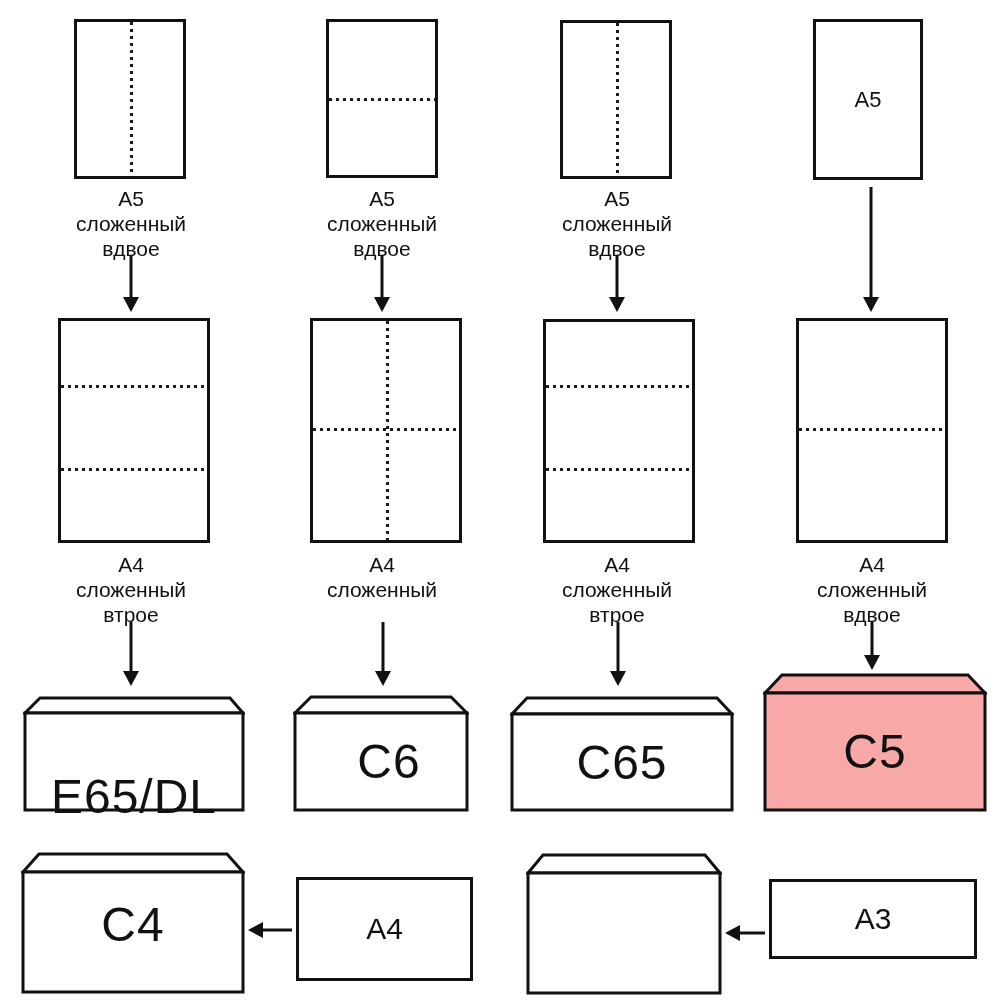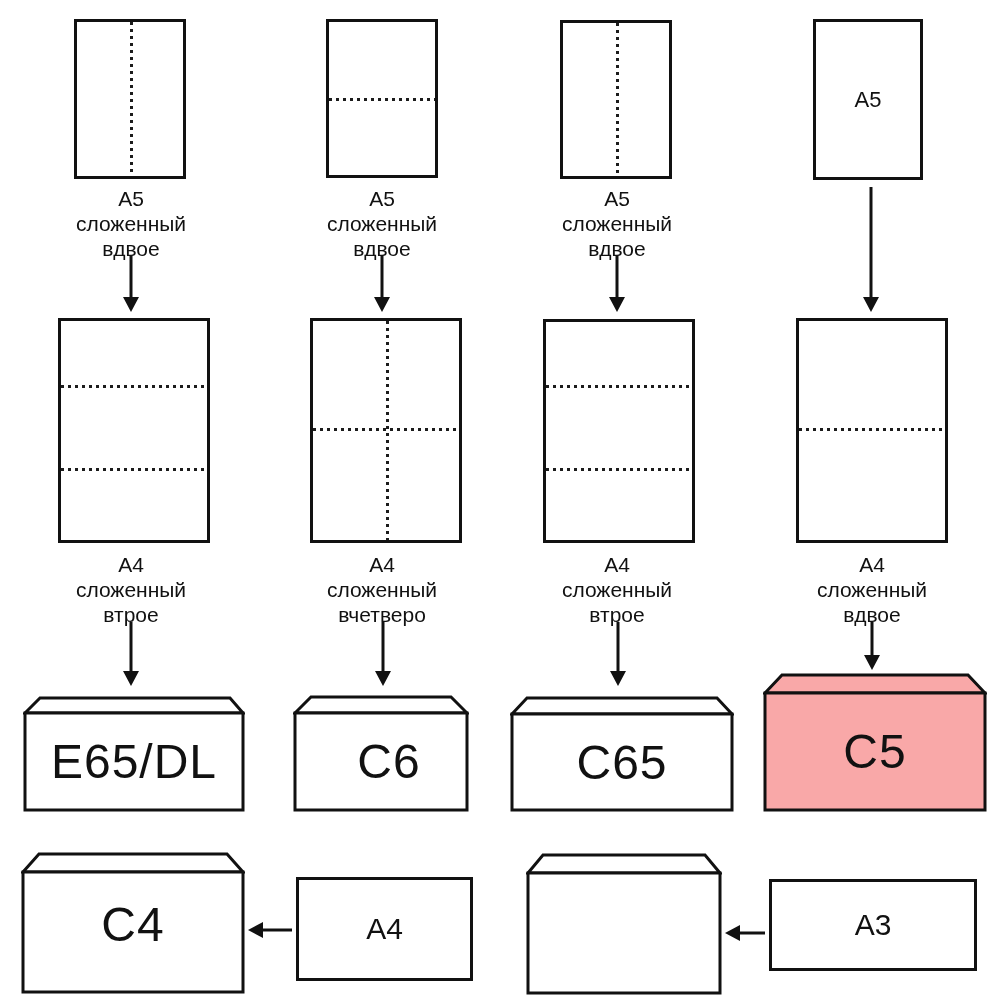--- a/index.html
+++ b/index.html
@@ -66,42 +66,41 @@
     <div>втрое</div>
   </div>
   <svg style="left:119px;top:622px;" width="24" height="64">
     <line class="stroke" x1="12" y1="0" x2="12" y2="51"></line>
       <polygon class="head" points="4,49 20,49 12,64"></polygon>
   </svg>
   <svg style="left:23px;top:694px;" width="222" height="118">
     <polygon class="env-shape" points="2,19 17,4 207,4 220,19"></polygon>
     <rect class="env-shape" x="2" y="19" width="218" height="97"></rect>
   </svg>
-  <div class="env-label" style="left:25px;top:713px;width:218px;height:97px;">E65/DL</div>
+  <div class="env-label" style="left:25px;top:748px;width:218px;height:97px;">E65/DL</div>
 
   <div class="paper" style="left:326px;top:19px;width:112px;height:159px;">
     <div class="fold-h" style="top:76px;"></div>
   </div>
   <div class="caption" style="left:287px;top:186px;">
     <div>А5</div>
     <div>сложенный</div>
     <div>вдвое</div>
   </div>
   <svg style="left:370px;top:255px;" width="24" height="57">
     <line class="stroke" x1="12" y1="0" x2="12" y2="44"></line>
       <polygon class="head" points="4,42 20,42 12,57"></polygon>
   </svg>
   <div class="paper" style="left:310px;top:318px;width:152px;height:225px;">
     <div class="fold-h" style="top:107px;"></div>
     <div class="fold-v" style="left:73px;"></div>
   </div>
   <div class="caption" style="left:287px;top:552px;">
     <div>А4</div>
     <div>сложенный</div>
-    <div>вчетверо</div>
   </div>
   <svg style="left:371px;top:622px;" width="24" height="64">
     <line class="stroke" x1="12" y1="0" x2="12" y2="51"></line>
       <polygon class="head" points="4,49 20,49 12,64"></polygon>
   </svg>
   <svg style="left:293px;top:693px;" width="176" height="119">
     <polygon class="env-shape" points="2,20 18,4 158,4 174,20"></polygon>
     <rect class="env-shape" x="2" y="20" width="172" height="97"></rect>
   </svg>
   <div class="env-label" style="left:295px;top:713px;width:188px;height:97px;">C6</div>
@@ -176,17 +175,17 @@
   </div>
 
   <svg style="left:526px;top:851px;" width="196" height="144">
     <polygon class="env-shape" points="2,22 17,4 179,4 194,22"></polygon>
     <rect class="env-shape" x="2" y="22" width="192" height="120"></rect>
   </svg>
   <svg style="left:724px;top:921px;" width="42" height="24">
     <line class="stroke" x1="41" y1="12" x2="14" y2="12"></line>
       <polygon class="head" points="16,4 16,20 1,12"></polygon>
   </svg>
-  <div class="src-paper" style="left:769px;top:879px;width:208px;height:92px;">
+  <div class="src-paper" style="left:769px;top:879px;width:208px;height:80px;">
     <span>А3</span>
   </div>
 
 </div>
 
 </body></html>

